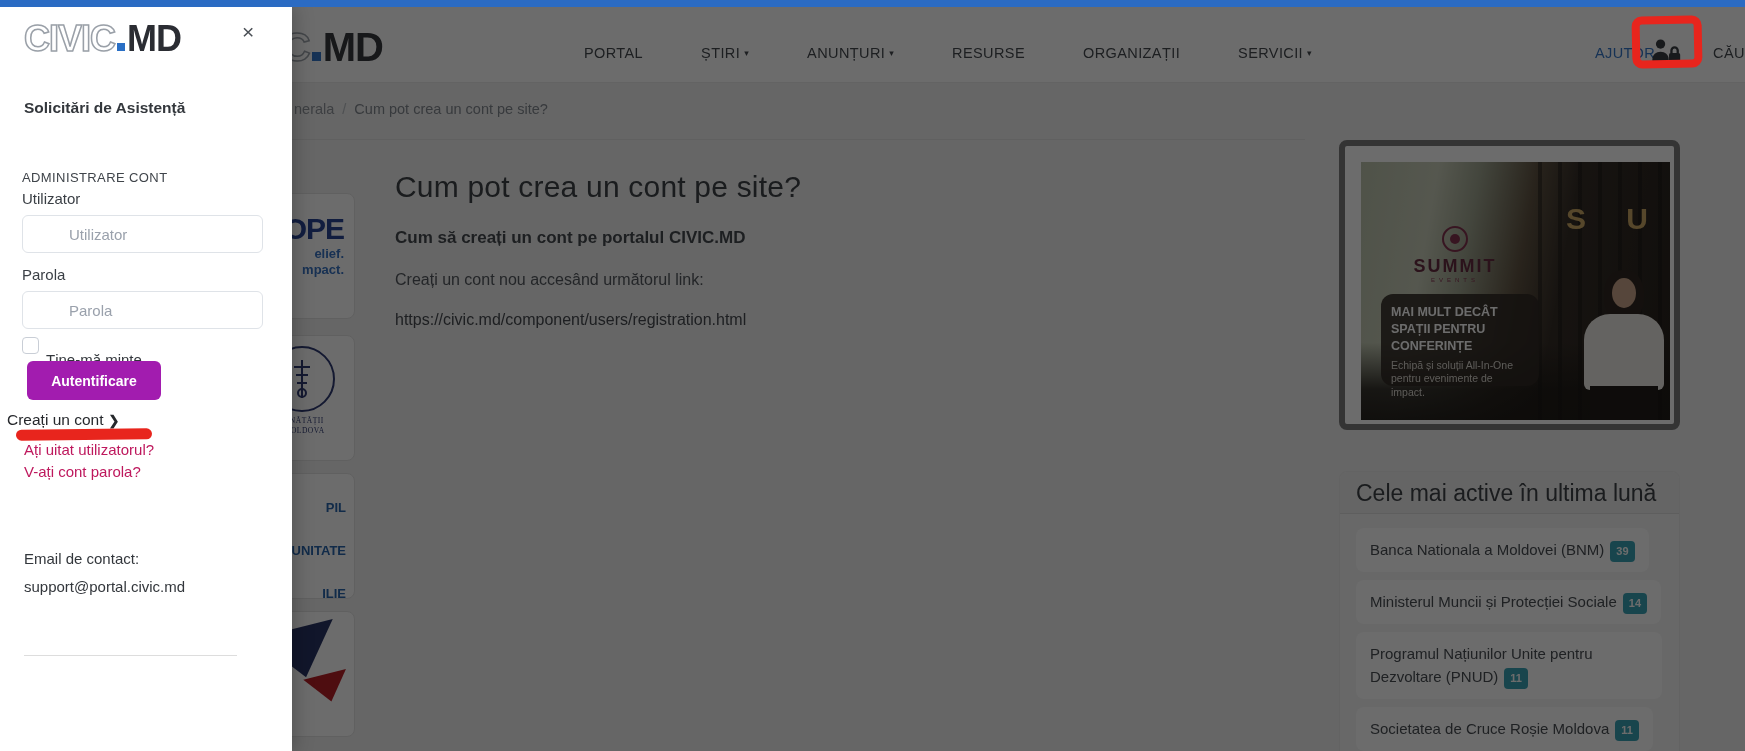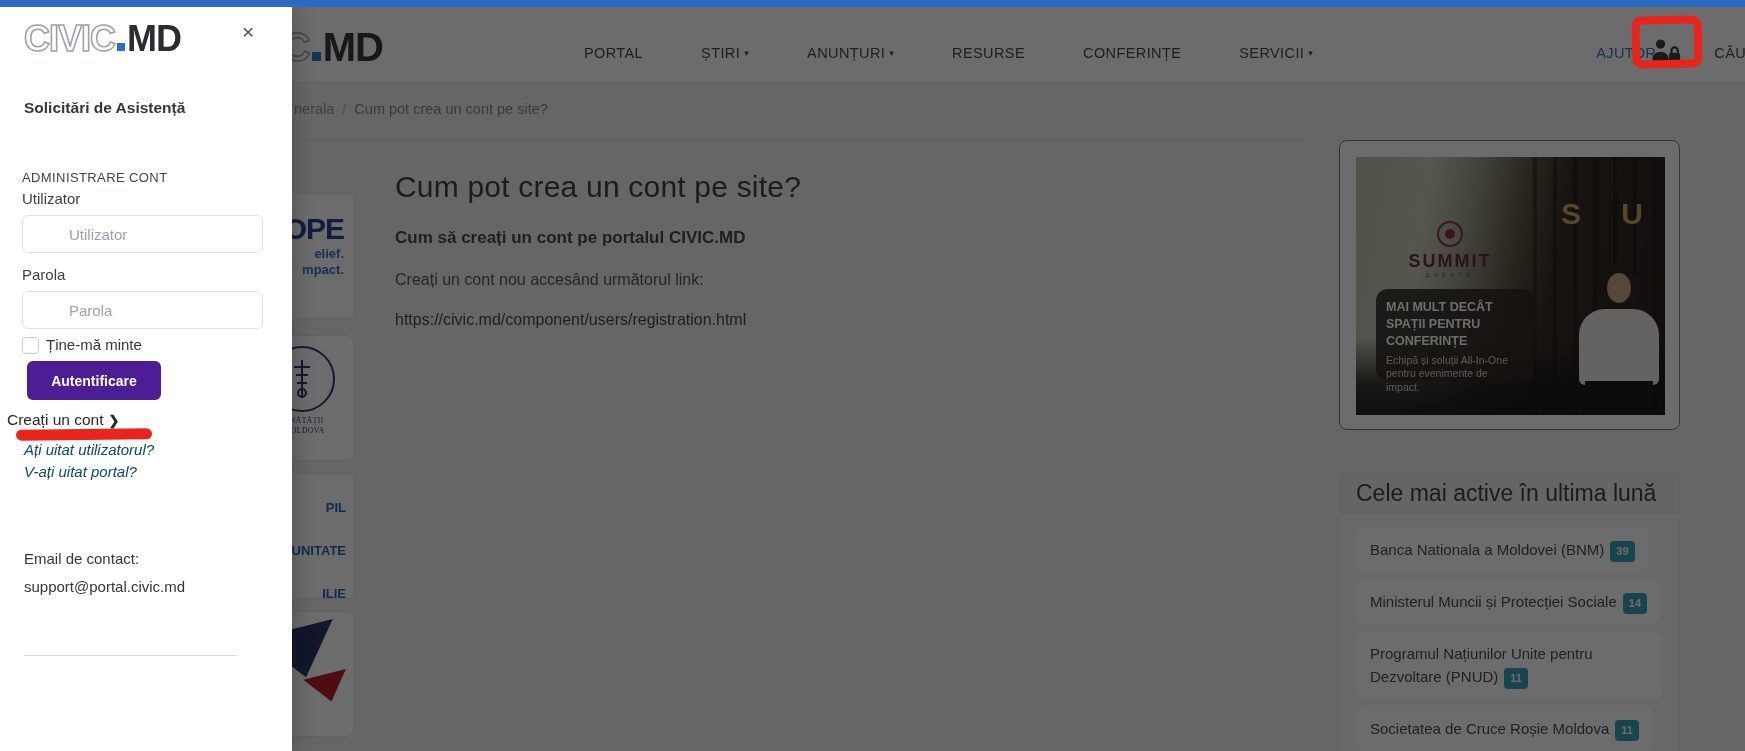--- a/index.html
+++ b/index.html
@@ -47,21 +47,21 @@
   .tri2 { position:absolute; right:4px; top:62px; width:0; height:0; border-left:22px solid transparent; border-right:22px solid transparent; border-top:28px solid #b5121b; transform:rotate(-14deg); }
 
   
   .article { position:absolute; left:395px; top:170px; width:790px; }
   .article h1 { font-size:30px; font-weight:400; color:#33373c; letter-spacing:.2px; }
   .article .sub { margin-top:24px; font-size:17px; font-weight:bold; color:#3a3f45; }
   .article .para { margin-top:23px; font-size:16px; color:#4a4f55; }
   .article .lnk { display:inline-block; margin-top:22px; font-size:16px; color:#3c4046; text-decoration:none; }
 
   
-  .bannercard { position:absolute; left:1339px; top:140px; width:341px; height:290px; background:#ffffff; border:1px solid #737373; border-radius:8px; }
+  .bannercard { position:absolute; left:1339px; top:140px; width:341px; height:290px; background:#ffffff; border:6px solid #737373; border-radius:8px; }
   .photo { position:absolute; left:16px; top:16px; width:309px; height:258px; overflow:hidden;
            background:linear-gradient(0deg, rgba(18,14,10,.95) 0%, rgba(18,14,10,.85) 12%, rgba(18,14,10,0) 30%),
                       linear-gradient(100deg,#b7bfa7 0%,#c6cbb6 22%,#9aa08a 34%,#574a38 50%,#2a221b 62%,#1b1510 100%); }
   .slats { position:absolute; left:52%; right:0; top:0; bottom:0;
            background:repeating-linear-gradient(90deg, rgba(0,0,0,0) 0 16px, rgba(10,8,6,.45) 16px 20px); }
   .sign { position:absolute; right:6px; top:40px; font-size:30px; font-weight:bold; color:#c9a45c; letter-spacing:16px; }
   .woman { position:absolute; right:2px; bottom:0; width:88px; height:150px; }
   .woman .hair { position:absolute; left:24px; top:0; width:40px; height:52px; background:#241a14; border-radius:45%; }
   .woman .face { position:absolute; left:32px; top:8px; width:24px; height:30px; background:#c8a184; border-radius:50%; }
   .woman .shirt { position:absolute; left:4px; top:44px; width:80px; height:76px; background:#ece9e3; border-radius:26px 26px 6px 6px; }
@@ -87,25 +87,25 @@
 
   
   .sidebar { position:absolute; left:0; top:7px; width:292px; height:744px; background:#ffffff; z-index:20; box-shadow:2px 0 18px rgba(0,0,0,.25); }
   .close { position:absolute; left:242px; top:14px; font-size:21px; color:#4a4f55; cursor:pointer; line-height:1; background:none; border:none; font-family:inherit; }
   .sb-heading { position:absolute; left:24px; top:92px; font-size:15.5px; font-weight:bold; color:#33373c; }
   .sb-section { position:absolute; left:22px; top:163px; font-size:13px; color:#3f444a; letter-spacing:.4px; }
   .sb-label { position:absolute; left:22px; font-size:15px; color:#3a3f45; }
   .sb-input { position:absolute; left:22px; width:241px; height:38px; border:1px solid #dfe3e8; border-radius:6px; padding-left:46px; font-size:15px; color:#333; font-family:inherit; background:#fff; }
   .sb-input::placeholder { color:#9aa1ac; }
   .sb-check { position:absolute; left:22px; top:330px; width:17px; height:17px; appearance:none; -webkit-appearance:none; border:1.5px solid #c9ced6; border-radius:4px; background:#fff; }
-  .sb-checklabel { position:absolute; left:46px; top:329px; font-size:15px; color:#33373c; }
-  .sb-button { position:absolute; left:27px; top:354px; width:134px; height:39px; background:#4c1d95; border:none; border-radius:6px; color:#ffffff; font-size:14px; font-weight:bold; font-family:inherit; cursor:pointer; }
+  .sb-checklabel { position:absolute; left:46px; top:344px; font-size:15px; color:#33373c; }
+  .sb-button { position:absolute; left:27px; top:354px; width:134px; height:39px; background:#a21caf; border:none; border-radius:6px; color:#ffffff; font-size:14px; font-weight:bold; font-family:inherit; cursor:pointer; }
   .sb-create { position:absolute; left:7px; top:404px; font-size:15.5px; color:#26282c; text-decoration:none; font-weight:500; }
   .sb-create .chev { font-size:13px; font-weight:bold; margin-left:5px; }
-  .sb-forgot { position:absolute; left:24px; font-size:15px; color:#0c4a6e; text-decoration:none;font-style:italic; }
+  .sb-forgot { position:absolute; left:24px; font-size:15px; color:#be185d; text-decoration:none; }
   .sb-emaillabel { position:absolute; left:24px; top:543px; font-size:15px; color:#33373c; }
   .sb-email { position:absolute; left:24px; top:571px; font-size:15px; color:#33373c; text-decoration:none; }
   .sb-divider { position:absolute; left:24px; top:648px; width:213px; height:1px; background:#dddddd; }
 
   
   .anno-box { position:absolute; left:1632px; top:16px; width:70px; height:52px; border:8px solid #e8251d; border-radius:10px; transform:rotate(-1.2deg); z-index:50; }
   .anno-line { position:absolute; left:16px; top:429px; width:136px; height:11px; background:#e8251d; border-radius:6px; transform:rotate(-0.6deg); z-index:50; }
 </style>
 </head>
 <body>
@@ -115,21 +115,21 @@
   <div class="page">
 
     <div class="header">
       <div class="brand brand-header"><span class="outline">CIVIC</span><span class="dot"></span><span class="md">MD</span></div>
 
       <nav class="nav">
         <a href="#"><span>PORTAL</span></a>
         <a href="#"><span>ȘTIRI</span><span class="caret">▾</span></a>
         <a href="#"><span>ANUNȚURI</span><span class="caret">▾</span></a>
         <a href="#"><span>RESURSE</span></a>
-        <a href="#"><span>CONFERINȚE</span></a>
+        <a href="#"><span>ORGANIZAȚII</span></a>
         <a href="#"><span>SERVICII</span><span class="caret">▾</span></a>
         <a href="#" class="active push"><span>AJUTOR</span></a>
         <a href="#"><span>CĂUTARE</span></a>
       </nav>
 
       <div class="userlock">
         <svg viewBox="0 0 26 22">
           <circle cx="9" cy="5.2" r="3.4"></circle>
           <path d="M3 16.5c0-3.4 2.7-5.6 6-5.6s6 2.2 6 5.6v1.2H3z"></path>
           <rect x="15.2" y="11.8" width="8.2" height="6.4" rx="1.2"></rect>
@@ -235,21 +235,21 @@
     <input class="sb-input" style="top: 284px;" type="password" placeholder="Parola">
 
     <input type="checkbox" class="sb-check" style="">
     <label class="sb-checklabel">Ține-mă minte</label>
 
     <button class="sb-button">Autentificare</button>
 
     <a class="sb-create" href="#"><span>Creați un cont</span><span class="chev">❯</span></a>
 
     <a class="sb-forgot" style="top:434px" href="#">Ați uitat utilizatorul?</a>
-    <a class="sb-forgot" style="top:456px" href="#">V-ați uitat portal?</a>
+    <a class="sb-forgot" style="top:456px" href="#">V-ați cont parola?</a>
 
     <div class="sb-emaillabel">Email de contact:</div>
     <a class="sb-email" href="#">support@portal.civic.md</a>
     <div class="sb-divider"></div>
   </aside>
 
   <div class="topbar"></div>
   <div class="anno-box"></div>
   <div class="anno-line"></div>
 

